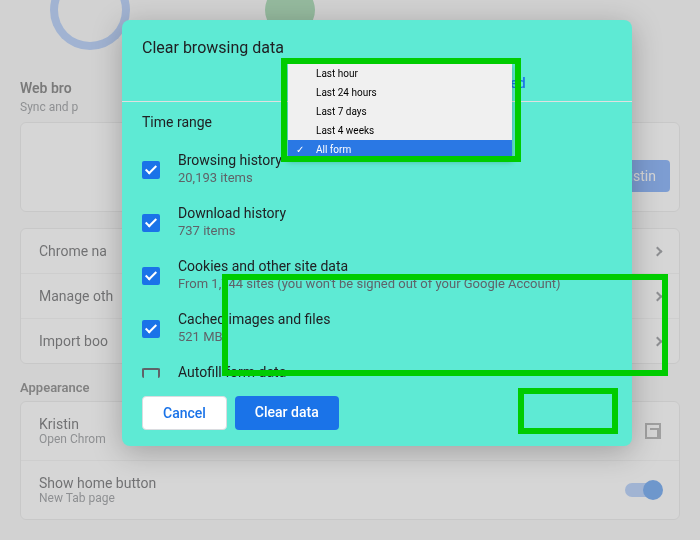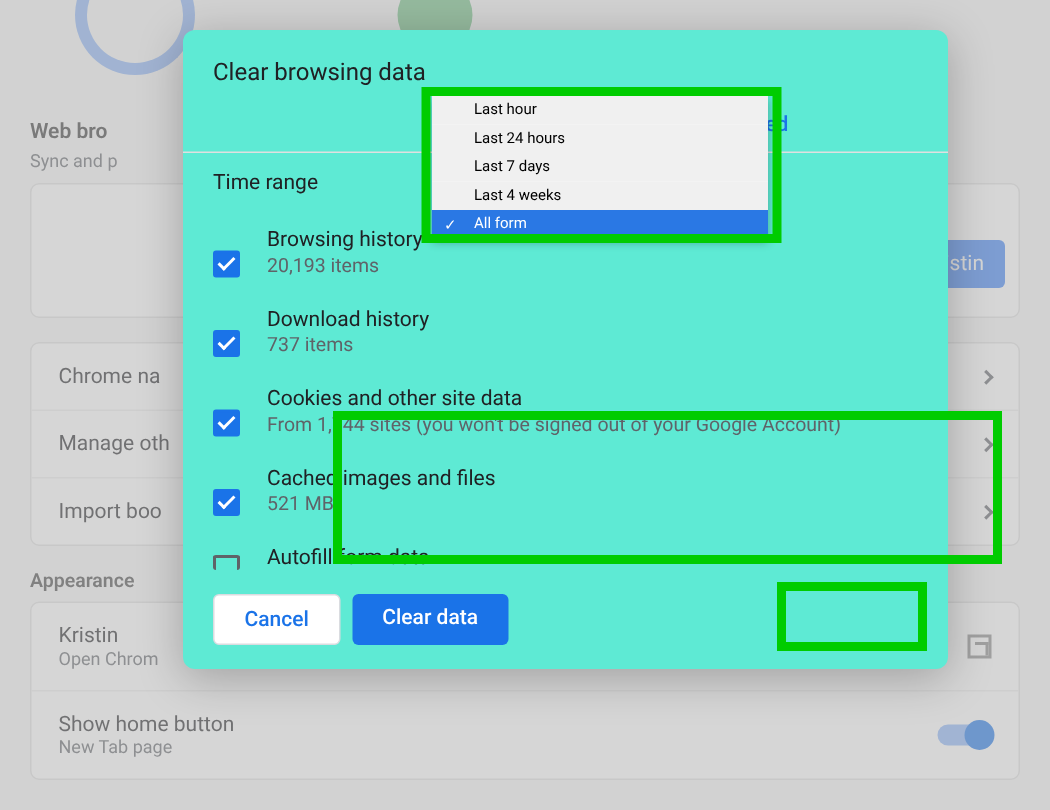--- a/index.html
+++ b/index.html
@@ -184,21 +184,21 @@
     .highlight-green-dd {
       position: absolute;
       top: 38px; left: 159px;
       width: 240px; height: 104px;
       border: 6px solid #0c0;
       z-index: 6;
       pointer-events: none;
     }
     .check-row {
       display: flex;
-      align-items: flex-end;
+      align-items: center;
       padding: 10px 20px;
     }
     .chk {
       width: 18px; height: 18px;
       border: 2px solid #5f6368;
       border-radius: 2px;
       margin-right: 18px;
       flex-shrink: 0;
       margin-top: 2px;
       position: relative;

